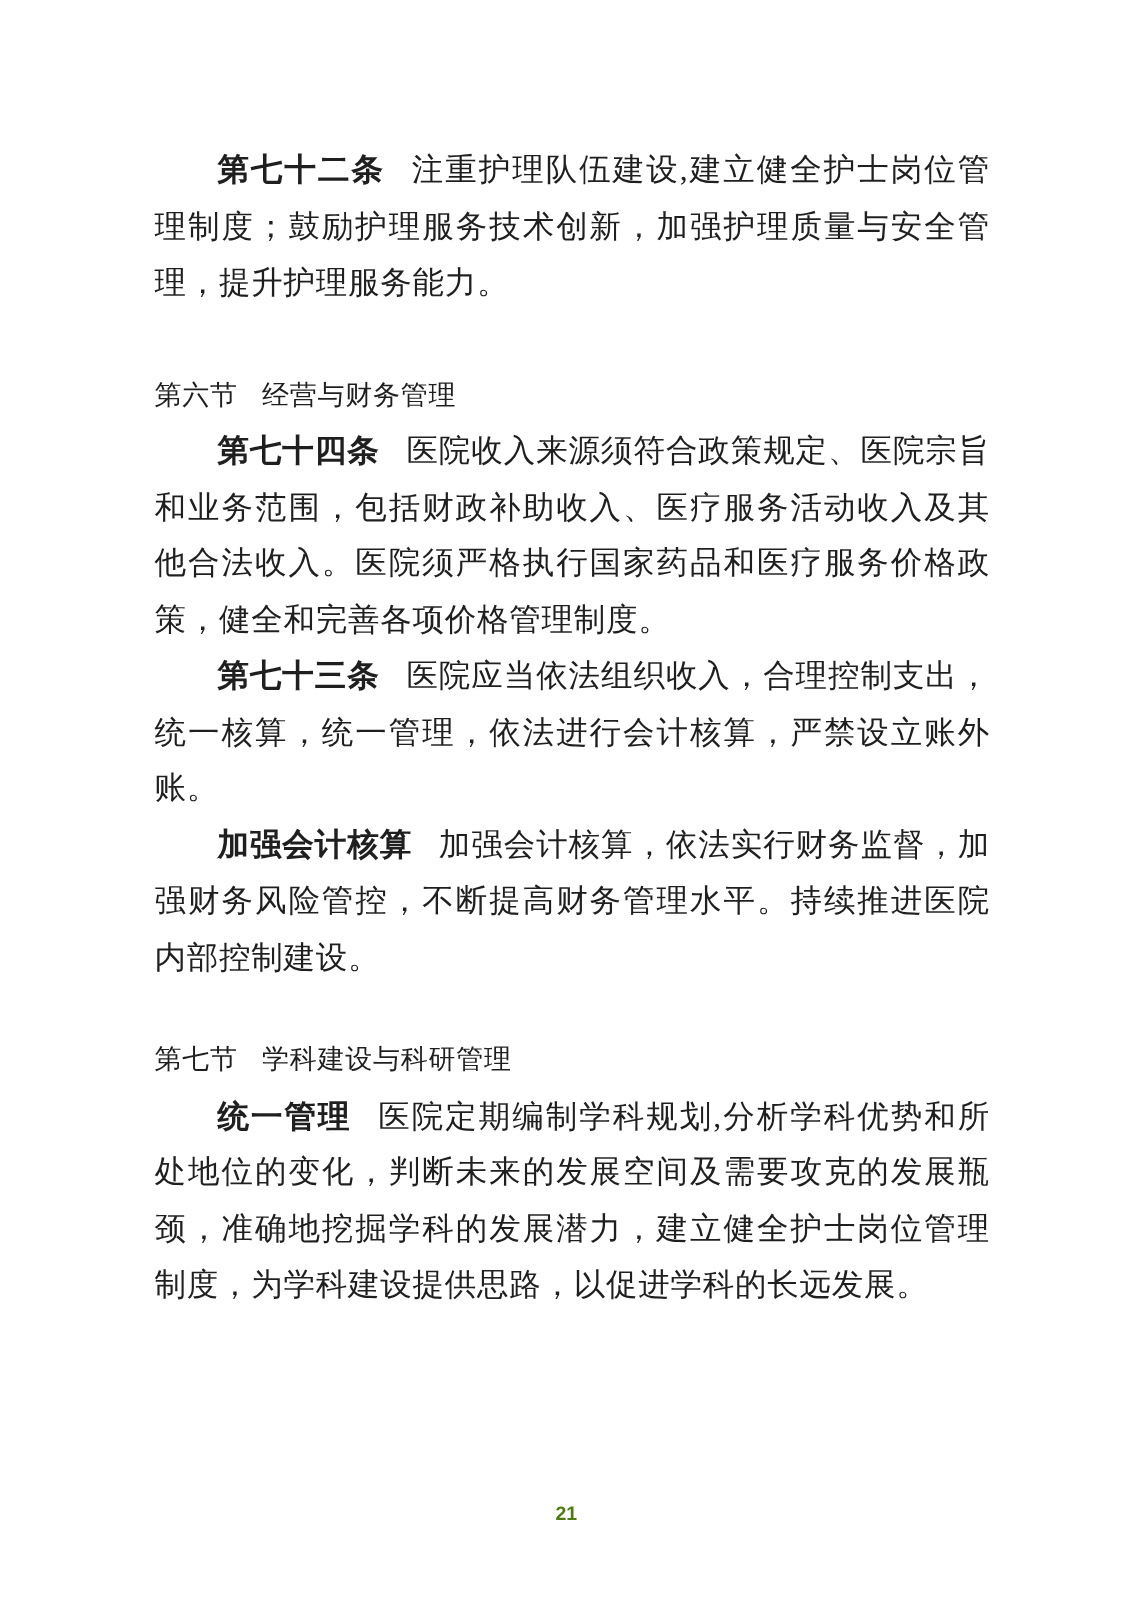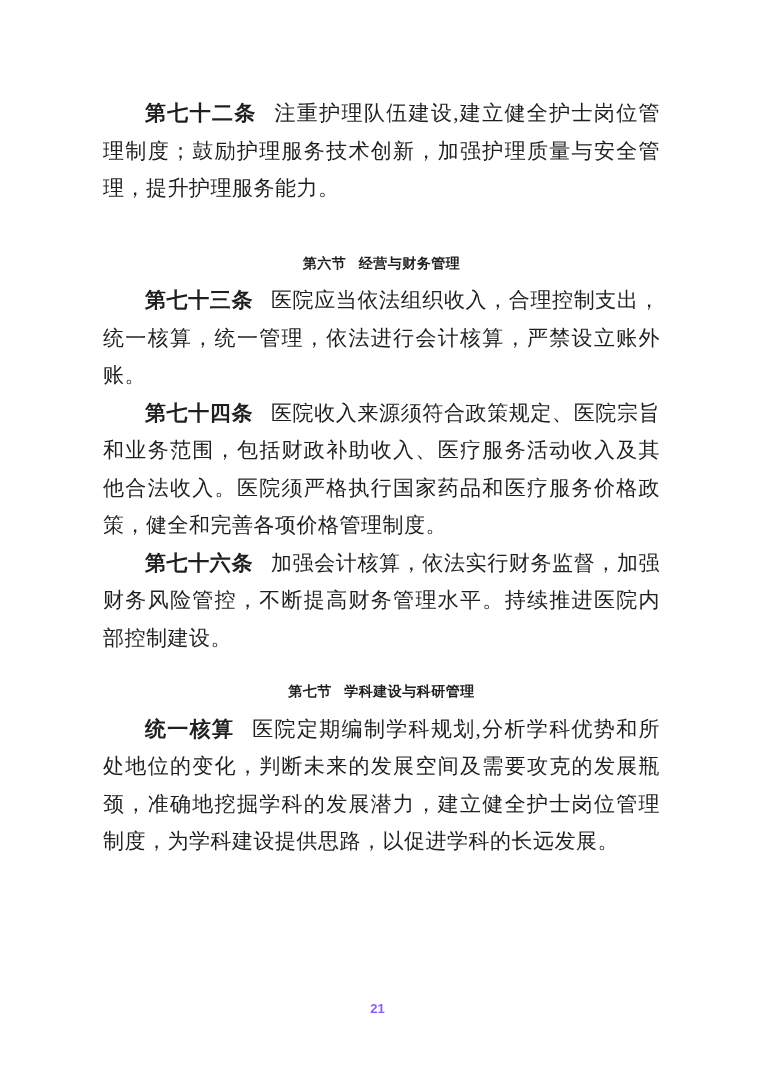--- a/index.html
+++ b/index.html
@@ -29,63 +29,62 @@
     line-height: 37.5px;
     letter-spacing: 0.5px;
     text-align: justify;
     text-indent: 2em;
   }
   .art-num {
     font-weight: bold;
     margin-right: 0.85em;
   }
   .section {
-    font-size: 14px;
-    font-weight: bold;
+    font-size: 18px;
+    font-weight: normal;
     line-height: 37.5px;
-    text-align: center;
     margin: 37px 0 0 0;
     letter-spacing: 0.5px;
   }
   .section.tight {
-    margin-top: 16px;
+    margin-top: 31px;
   }
   .sec-num {
     margin-right: 0.9em;
   }
   .page-number {
     position: absolute;
     top: 1001px;
     left: 0;
     width: 755px;
     text-align: center;
     font-family: "Liberation Sans", "DejaVu Sans", sans-serif;
     font-weight: bold;
     font-size: 13px;
-    color: #8b5cf6;
+    color: #4d7c0f;
   }
 </style>
 </head>
 <body>
 
 <div class="page">
   <div class="content">
 
     <p class="para"><span class="art-num">第七十二条</span><span class="art-text">注重护理队伍建设,建立健全护士岗位管理制度；鼓励护理服务技术创新，加强护理质量与安全管理，提升护理服务能力。</span></p>
 
     <div class="section"><span class="sec-num">第六节</span><span class="sec-title">经营与财务管理</span></div>
 
+    <p class="para"><span class="art-num">第七十四条</span><span class="art-text">医院收入来源须符合政策规定、医院宗旨和业务范围，包括财政补助收入、医疗服务活动收入及其他合法收入。医院须严格执行国家药品和医疗服务价格政策，健全和完善各项价格管理制度。</span></p>
+
     <p class="para"><span class="art-num">第七十三条</span><span class="art-text">医院应当依法组织收入，合理控制支出，统一核算，统一管理，依法进行会计核算，严禁设立账外账。</span></p>
 
-    <p class="para"><span class="art-num">第七十四条</span><span class="art-text">医院收入来源须符合政策规定、医院宗旨和业务范围，包括财政补助收入、医疗服务活动收入及其他合法收入。医院须严格执行国家药品和医疗服务价格政策，健全和完善各项价格管理制度。</span></p>
 
-
-    <p class="para"><span class="art-num">第七十六条</span><span class="art-text">加强会计核算，依法实行财务监督，加强财务风险管控，不断提高财务管理水平。持续推进医院内部控制建设。</span></p>
+    <p class="para"><span class="art-num">加强会计核算</span><span class="art-text">加强会计核算，依法实行财务监督，加强财务风险管控，不断提高财务管理水平。持续推进医院内部控制建设。</span></p>
 
 
     <div class="section tight"><span class="sec-num">第七节</span><span class="sec-title">学科建设与科研管理</span></div>
 
-    <p class="para"><span class="art-num">统一核算</span><span class="art-text">医院定期编制学科规划,分析学科优势和所处地位的变化，判断未来的发展空间及需要攻克的发展瓶颈，准确地挖掘学科的发展潜力，建立健全护士岗位管理制度，为学科建设提供思路，以促进学科的长远发展。</span></p>
+    <p class="para"><span class="art-num">统一管理</span><span class="art-text">医院定期编制学科规划,分析学科优势和所处地位的变化，判断未来的发展空间及需要攻克的发展瓶颈，准确地挖掘学科的发展潜力，建立健全护士岗位管理制度，为学科建设提供思路，以促进学科的长远发展。</span></p>
 
   </div>
 
   <div class="page-number">21</div>
 </div>
 
 </body></html>

